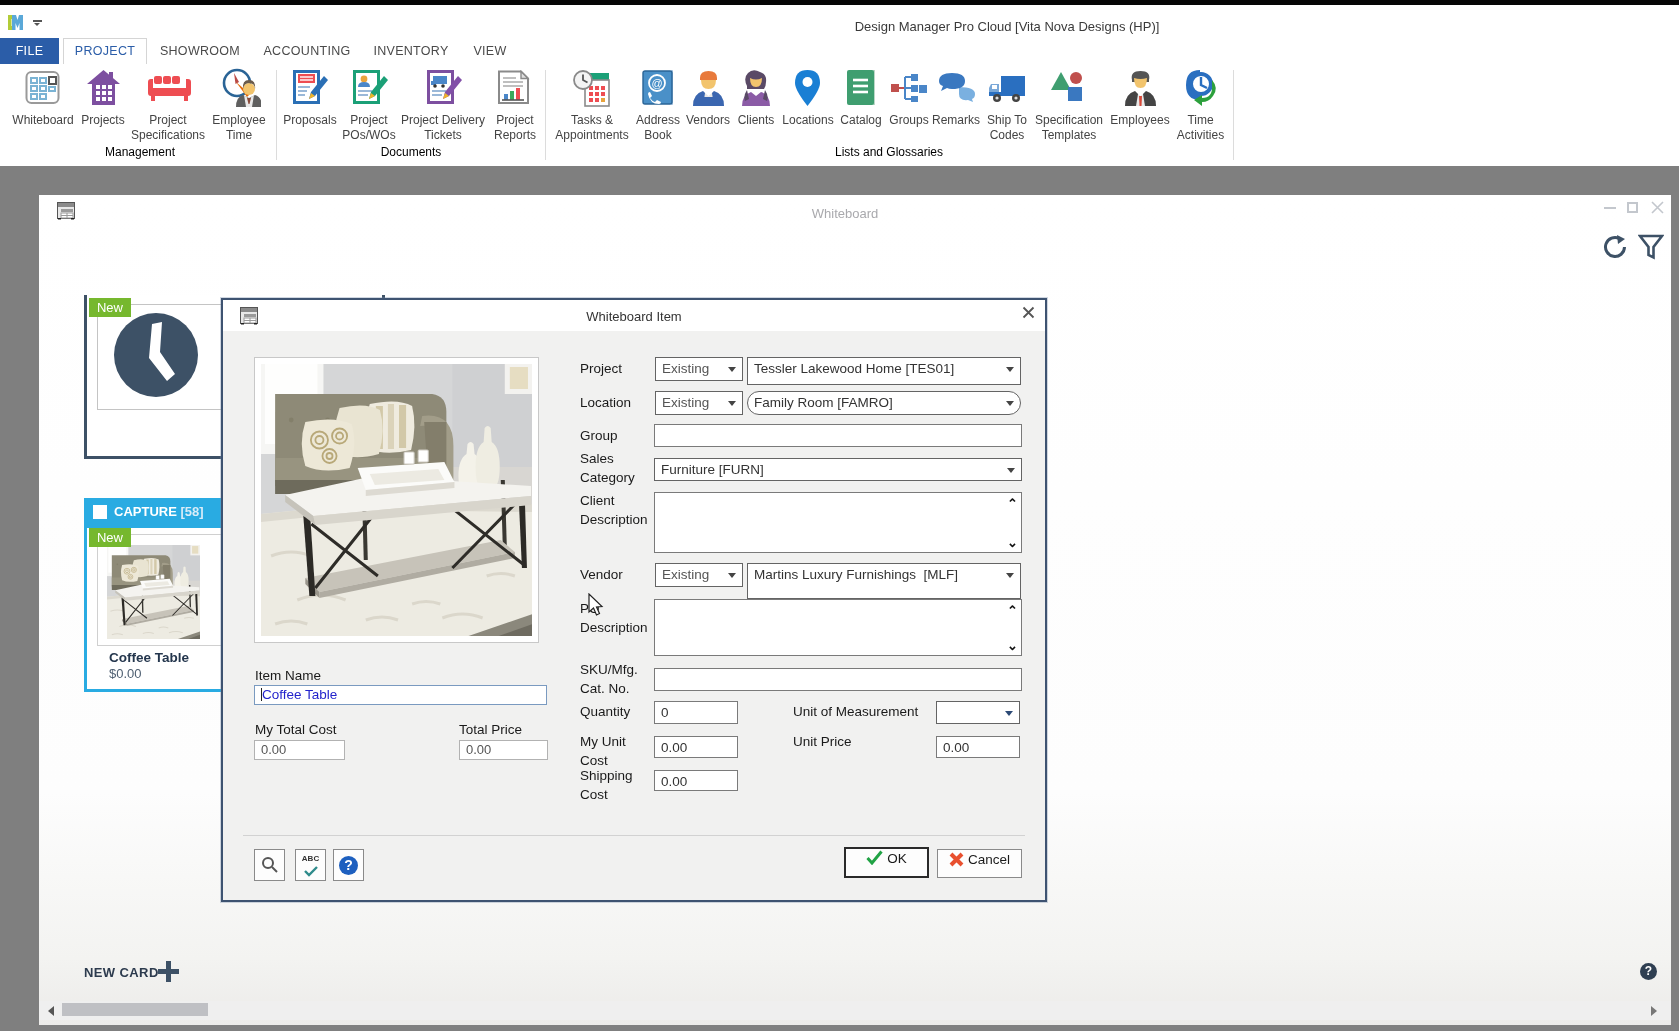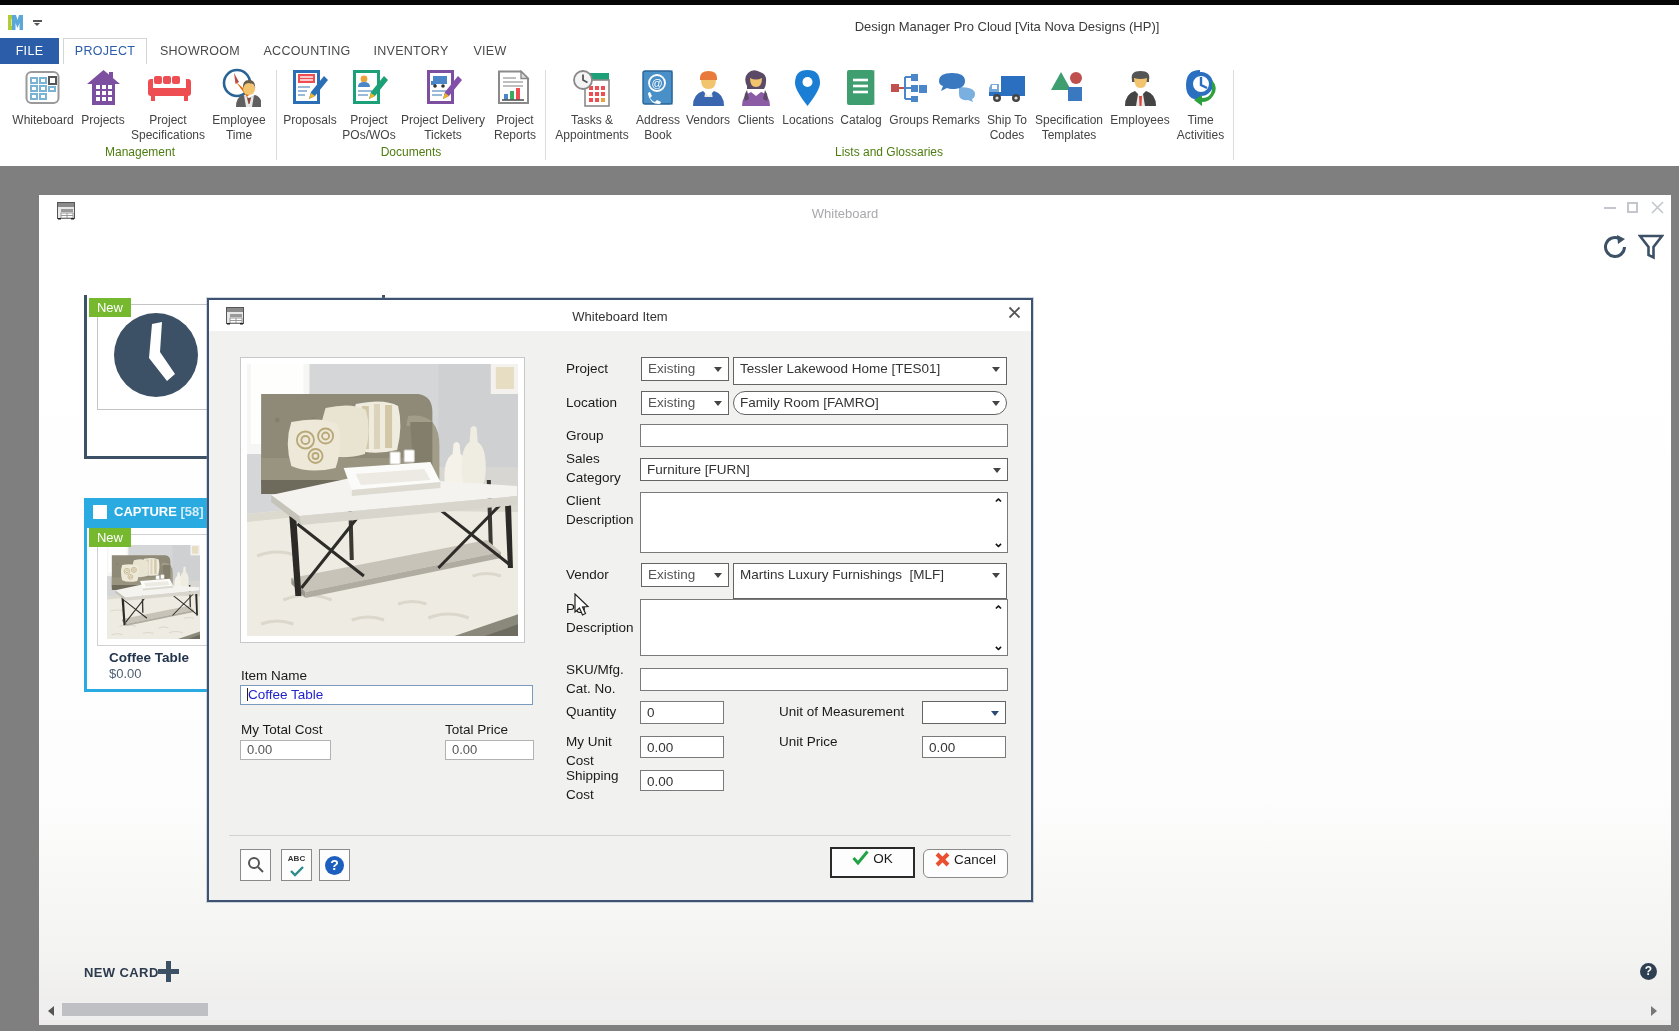--- a/index.html
+++ b/index.html
@@ -10,34 +10,34 @@
 #topblack { left:0; top:0; width:1679px; height:5px; background:#060606; }
 #titlebar { left:0; top:5px; width:1679px; height:33px; background:#fff; }
 #apptitle { left:335px; top:14px; width:1344px; text-align:center; font-size:13px; color:#3a3a3a; }
 #tabs { left:0; top:38px; width:1679px; height:26px; background:#fff; }
 .tab { position:absolute; top:0; height:26px; line-height:26px; font-size:12.5px; color:#4a4a4a; text-align:center; letter-spacing:0.3px; }
 #tab-file { left:0px; width:59px; background:#2b5da8; color:#fff; }
 #tab-project { left:63px; width:84px; background:#fff; color:#2b5da8; border:1px solid #d5d5d5; border-bottom:none; line-height:24px; }
 #ribbon { left:0; top:64px; width:1679px; height:102px; background:#fff; }
 .rsep { position:absolute; top:6px; width:1px; height:90px; background:#dcdcdc; }
 .rlabel { position:absolute; top:49px; font-size:12px; color:#444; text-align:center; line-height:14.5px; white-space:pre; }
-.rgroup { position:absolute; top:81px; font-size:12px; color:#4d7c0f; text-align:center; }
+.rgroup { position:absolute; top:81px; font-size:12px; color:#000000; text-align:center; }
 .ricon { position:absolute; top:6px; }
 
 #workspace { left:0; top:166px; width:1679px; height:865px; background:#7f7f7f; }
 #wbwin { left:39px; top:29px; width:1632px; height:830px; background:linear-gradient(180deg,#ffffff 0%,#fdfdfd 72%,#f3f3f1 92%,#ecebe9 100%); }
 #wbtitle { left:0; top:11px; width:1612px; text-align:center; font-size:13px; color:#a9a9ad; }
 .winbtn { position:absolute; top:5px; color:#c3c7cd; font-size:14px; }
 
 .cardhdr { position:absolute; height:28px; color:#fff; font-weight:bold; font-size:13px; }
 .cardhdr .cb { position:absolute; left:9px; top:7px; width:14px; height:14px; background:#fff; }
 .cardhdr .t { position:absolute; left:30px; top:6px; }
 .newbadge { position:absolute; z-index:6; background:#76b82e; color:#fff; font-size:13px; width:42px; height:19px; text-align:center; line-height:19px; }
 
-#dialog { left:207px; top:132px; width:826px; height:604px; background:#f1f1f0; border:2px solid #3e5371; box-shadow:0 0 0 1px rgba(120,140,170,.35); }
+#dialog { left:221px; top:132px; width:826px; height:604px; background:#f1f1f0; border:2px solid #3e5371; box-shadow:0 0 0 1px rgba(120,140,170,.35); }
 #dlgtitlebar { left:0; top:0; width:822px; height:31px; background:#fff; }
 #dlgtitle { left:0; top:9px; width:822px; text-align:center; font-size:13px; color:#333; }
 .lbl { position:absolute; font-size:13.5px; color:#1a1a1a; line-height:19px; }
 .inp { position:absolute; background:#fff; border:1px solid #7a7a7a; font-size:13.5px; color:#333; padding:0 6px; line-height:21px; }
 .combo { position:absolute; background:#fff; border:1px solid #646464; font-size:13.5px; color:#333; padding:0 6px; line-height:21px; }
 .combo .arr { position:absolute; right:6px; top:9px; width:0; height:0; border-left:4px solid transparent; border-right:4px solid transparent; border-top:5px solid #444; }
 .ta { position:absolute; background:#fff; border:1px solid #7a7a7a; }
 .ta .chev { position:absolute; right:3px; font-size:13px; color:#111; font-weight:bold; line-height:12px; }
 .btn { position:absolute; background:#fdfdfd; border:1px solid #8a8a8a; font-size:15px; color:#1a1a1a; text-align:center; }
 </style>
@@ -561,21 +561,21 @@
       </div>
       <div class="btn" style="left:110px;top:549px;width:31px;height:32px;">
         <div style="width:19px;height:19px;border-radius:50%;background:#1d5fbf;color:#fff;font-size:14px;font-weight:bold;line-height:19px;margin:6px auto 0;">?</div>
       </div>
       <div class="btn" style="left:621px;top:547px;width:85px;height:31px;border:2px solid #2a2a2a;">
         <svg width="17" height="15" viewBox="0 0 17 15" style="vertical-align:-2px">
             <path d="M1.5 8 L6 13 L15.5 1.5" fill="none" stroke="#21a345" stroke-width="3"></path>
           </svg>
         <span style="font-size:13.5px;">OK</span>
       </div>
-      <div class="btn" style="left:714px;top:549px;width:85px;height:29px;border-radius:6px;">
+      <div class="btn" style="left:714px;top:549px;width:85px;height:29px;">
         <svg width="15" height="15" viewBox="0 0 15 15" style="vertical-align:-3px">
             <path d="M2 2 L13 13 M13 2 L2 13" stroke="#e8502f" stroke-width="4"></path>
           </svg>
         <span style="font-size:13.5px;">Cancel</span>
       </div>
 
       <svg class="abs" style="left:365px;top:293px" width="17" height="24" viewBox="0 0 17 24">
         <path d="M1 1 L1 19 L5.5 15 L8.5 22 L11.5 20.5 L8.5 14 L14 13.5 Z" fill="#fff" stroke="#222" stroke-width="1.2"></path>
       </svg>
     </div>

